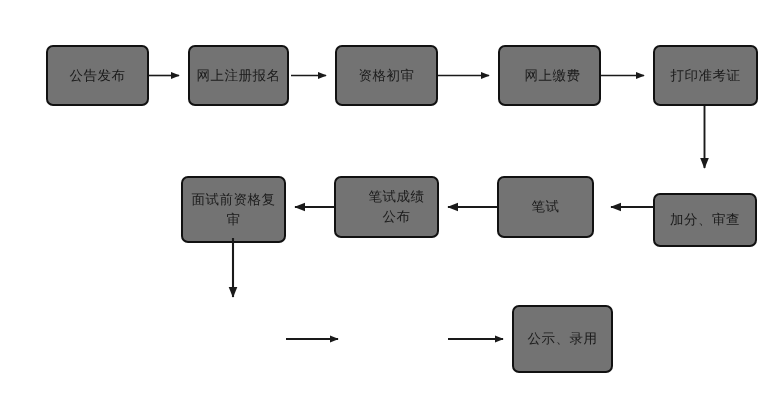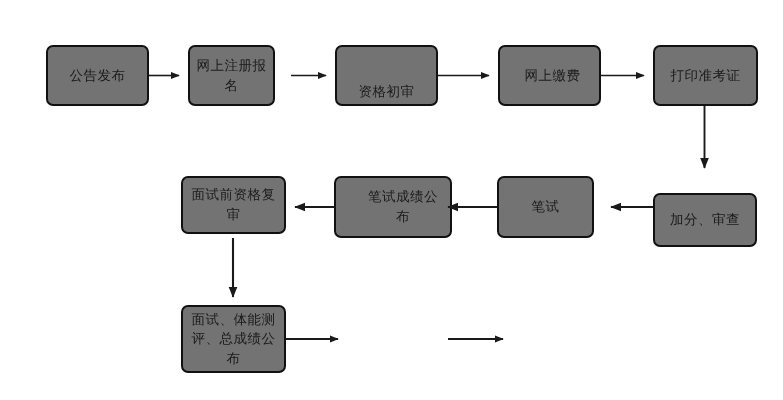--- a/index.html
+++ b/index.html
@@ -47,57 +47,57 @@
 </style>
 </head>
 <body>
 
 <div id="canvas">
 
   <div class="node" style="left:46px; top:45px; width:103px; height:61px;">
     <span class="label">公告发布</span>
   </div>
 
-  <div class="node" style="left:188px; top:45px; width:87px; height:61px;">
+  <div class="node" style="left:188px; top:45px; width:101px; height:61px;">
     <span class="label">网上注册报名</span>
   </div>
 
-  <div class="node" style="left:335px; top:45px; width:103px; height:61px;align-items:flex-end;">
+  <div class="node" style="left:335px; top:45px; width:103px; height:61px;">
     <span class="label">资格初审</span>
   </div>
 
   <div class="node" style="left:498px; top:45px; width:103px; height:61px;padding-left:12px;">
     <span class="label">网上缴费</span>
   </div>
 
   <div class="node" style="left:653px; top:45px; width:105px; height:61px;">
     <span class="label">打印准考证</span>
   </div>
 
-  <div class="node" style="left:181px; top:176px; width:105px; height:58px;">
+  <div class="node" style="left:181px; top:176px; width:105px; height:67px;">
     <span class="label">面试前资格复审</span>
   </div>
 
-  <div class="node" style="left:334px; top:176px; width:118px; height:62px;padding-left:26px;">
+  <div class="node" style="left:334px; top:176px; width:105px; height:62px;padding-left:26px;">
     <span class="label">笔试成绩公布</span>
   </div>
 
   <div class="node" style="left:497px; top:176px; width:97px; height:62px;">
     <span class="label">笔试</span>
   </div>
 
   <div class="node" style="left:653px; top:193px; width:104px; height:54px;">
     <span class="label">加分、审查</span>
   </div>
 
-  <div class="node" style="left:181px; top:305px; width:105px; height:68px;">
-    <span class="label">面试、体能测评、总成绩公布</span>
-  </div>
 
 
+  <div class="node" style="left:512px; top:305px; width:101px; height:68px;">
+    <span class="label">公示、录用</span>
+  </div>
 
   <div class="conn" style="left:0; top:0; width:783px; height:400px;">
     <svg width="783" height="400" viewBox="0 0 783 400" xmlns="http://www.w3.org/2000/svg">
       <defs>
         <marker id="ah-r" markerWidth="9" markerHeight="9" refX="8.2" refY="4" orient="auto" markerUnits="userSpaceOnUse">
           <path d="M0,0.4 L9,4 L0,7.6 z" fill="#1a1a1a"></path>
         </marker>
         <marker id="ah-l" markerWidth="11" markerHeight="11" refX="10.2" refY="5" orient="auto" markerUnits="userSpaceOnUse">
           <path d="M0,0.6 L11,5 L0,9.4 z" fill="#1a1a1a"></path>
         </marker>

